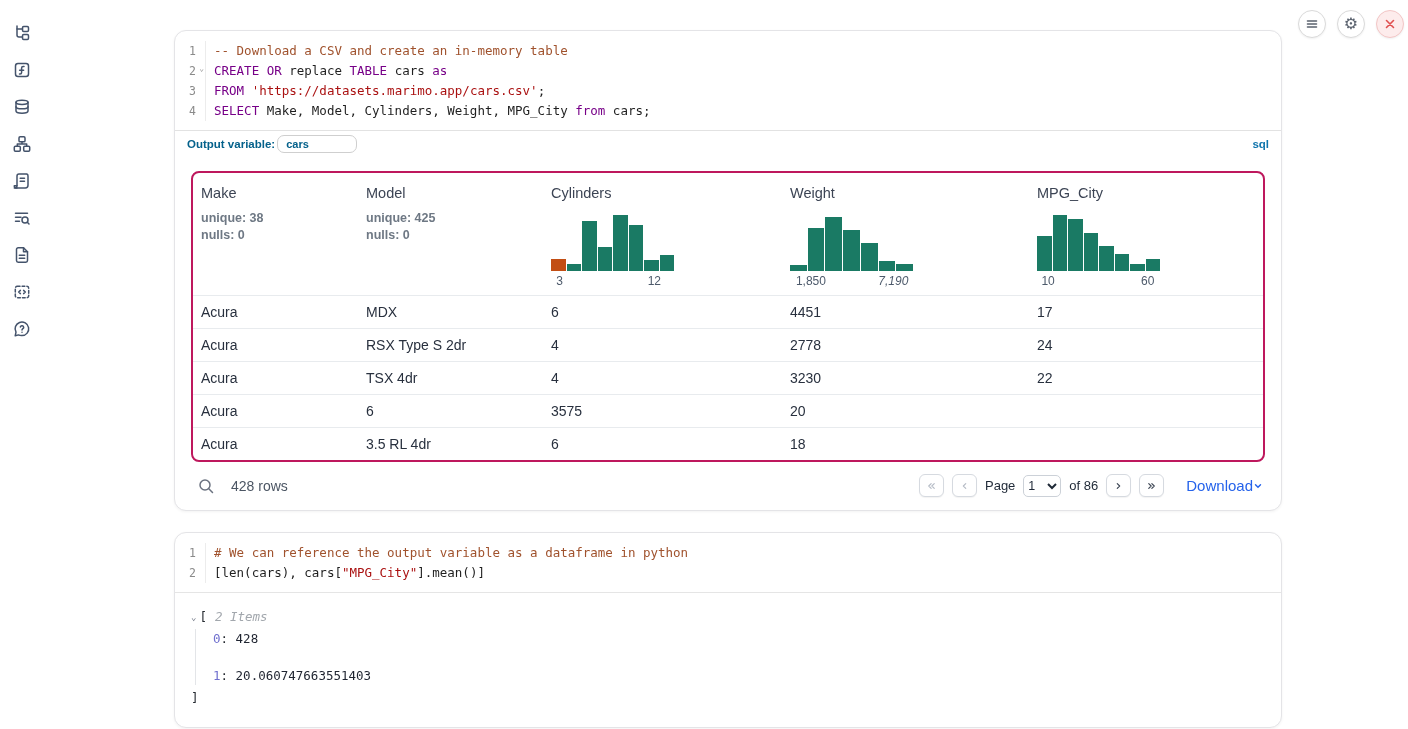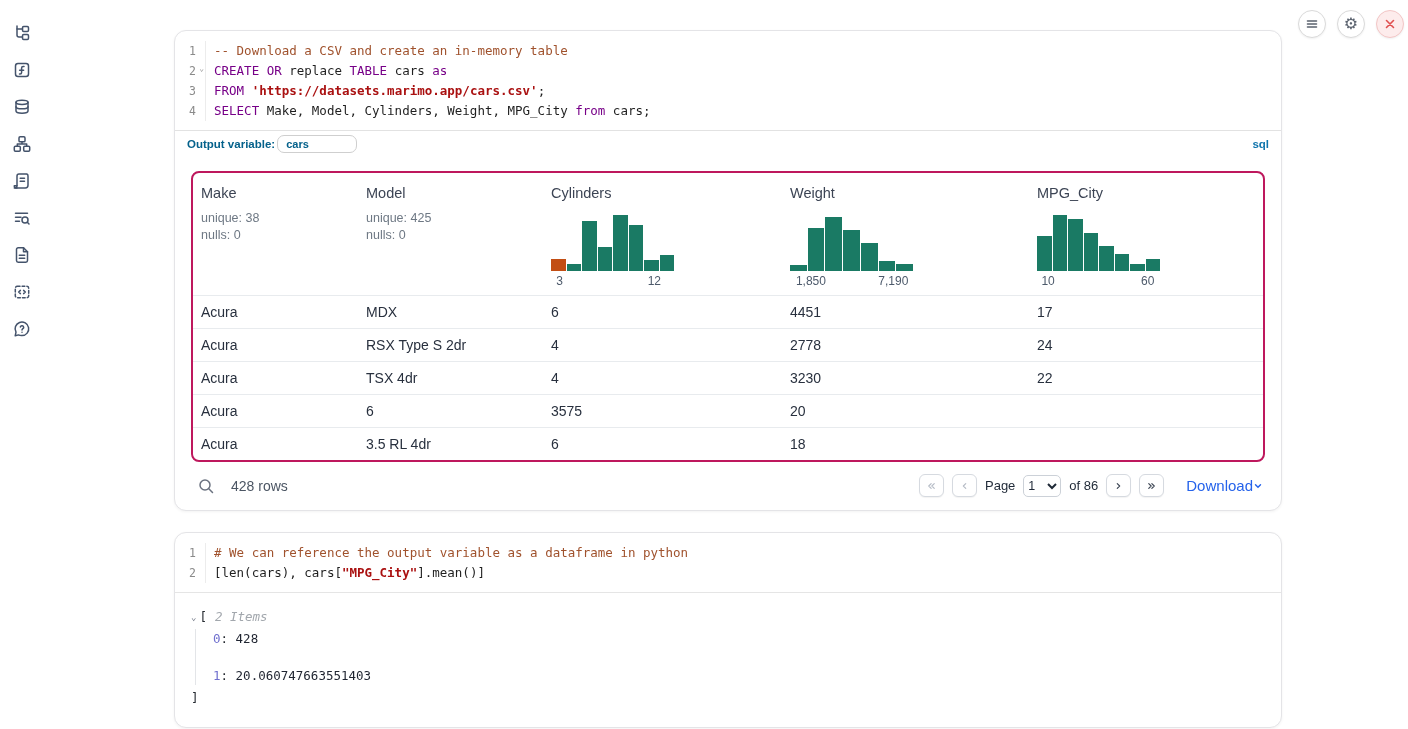--- a/index.html
+++ b/index.html
@@ -33,39 +33,39 @@
   
   .code-area { padding:10px 0 9px; }
   .code-line { display:flex; line-height:20px;
     font-family:"DejaVu Sans Mono", monospace; font-size:12.5px; }
   .gutter { flex:0 0 31px; position:relative; padding-right:9px; text-align:right;
     color:#8a8a8a; font-size:11.5px; border-right:1px solid #ececec; }
   .fold { position:absolute; right:1px; top:4px; font-size:8px; color:#9a9a9a; line-height:1; }
   .code-text { padding-left:8px; white-space:pre; color:#1f1f1f; }
   .tok-kw { color:#770088; }
   .tok-comment { color:#a0522d; }
-  .tok-str { color:#aa1111;font-weight:bold; }
+  .tok-str { color:#aa1111; }
   .tok-plain { color:#1f1f1f; }
 
   
   .outvar-row { height:27px; border-top:1px solid #e2e2e2; display:flex;
     align-items:center; padding:0 12px; gap:2px; }
   .outvar-label { font-size:11.5px; font-weight:bold; color:#04618b; }
   .outvar-input { width:80px; height:18px; border:1px solid #cfcfcf; border-radius:7px;
     font-family:"Liberation Sans", sans-serif; font-weight:bold; font-size:11px;
     color:#04618b; padding:0 8px; outline:none; }
   .lang-badge { margin-left:auto; font-size:11.5px; font-weight:bold; color:#1075ad; }
 
   
   .table-output { padding:14px 16px 0; }
   .table-widget { border:2px solid #be185d; border-radius:8px; overflow:hidden; }
   .t-grid { display:grid; grid-template-columns:165px 185px 239px 247px 1fr; }
   .h-cell { padding:12px 8px 5px 8px; }
   .col-name { font-size:14.5px; color:#3c4454; }
-  .stats { margin-top:9px; font-size:12.5px; color:#6e7884; line-height:17px; }
+  .stats { margin-top:9px; font-size:12.5px; color:#6e7884; line-height:17px;font-weight:bold; }
   .hist-wrap { margin-top:14px; width:123px; }
   .hist { height:56px; display:flex; align-items:flex-end; gap:1px; }
   .hist .bar { flex:1; }
   .hist-labels { position:relative; height:17px; margin-top:2px;
     font-size:12px; color:#4d5a6b; }
   .hist-labels span { position:absolute; top:1px; transform:translateX(-50%); white-space:nowrap; }
   .t-row { border-top:1px solid #e8ebee; cursor:default; }
   .t-row .cell { height:32px; display:flex; align-items:center; padding:0 8px;
     font-size:14px; color:#28303e; }
 
@@ -260,21 +260,21 @@
                   <div class="bar" style="height: 6px; background: rgb(26, 122, 100);"></div>
                   <div class="bar" style="height: 43px; background: rgb(26, 122, 100);"></div>
                   <div class="bar" style="height: 54px; background: rgb(26, 122, 100);"></div>
                   <div class="bar" style="height: 41px; background: rgb(26, 122, 100);"></div>
                   <div class="bar" style="height: 28px; background: rgb(26, 122, 100);"></div>
                   <div class="bar" style="height: 10px; background: rgb(26, 122, 100);"></div>
                   <div class="bar" style="height: 7px; background: rgb(26, 122, 100);"></div>
                 </div>
                 <div class="hist-labels">
                   <span style="left: 17%;">1,850</span>
-                  <span style="left: 84%;">7,190</span>
+                  <span style="left: 84%; font-style: italic;">7,190</span>
                 </div>
               </div>
             </div>
             <div class="h-cell">
               <div class="col-name">MPG_City</div>
               <div class="hist-wrap">
                 <div class="hist">
                   <div class="bar" style="height: 35px; background: rgb(26, 122, 100);"></div>
                   <div class="bar" style="height: 56px; background: rgb(26, 122, 100);"></div>
                   <div class="bar" style="height: 52px; background: rgb(26, 122, 100);"></div>

